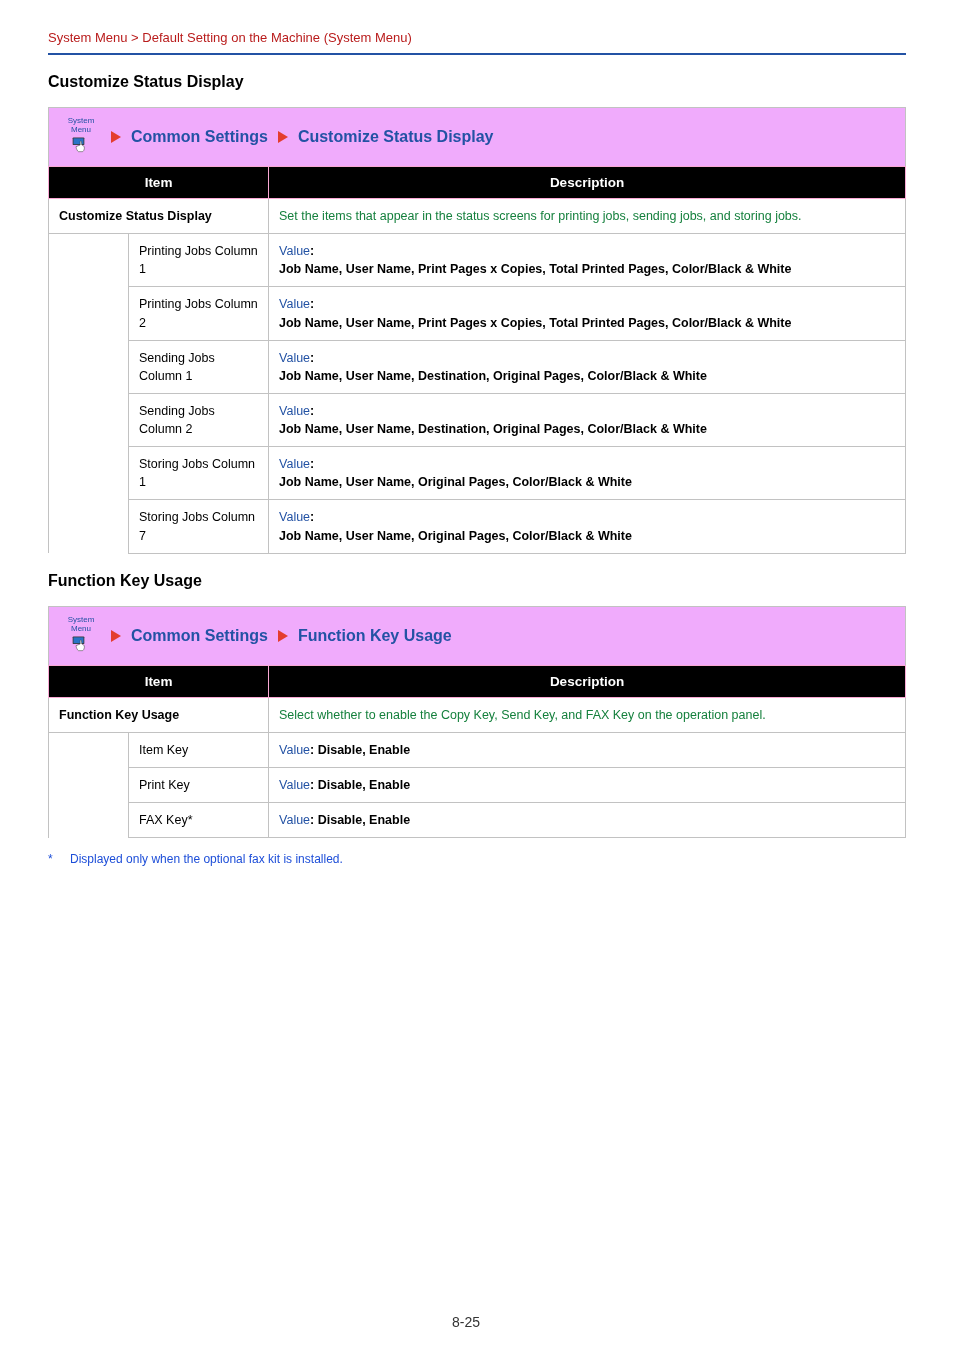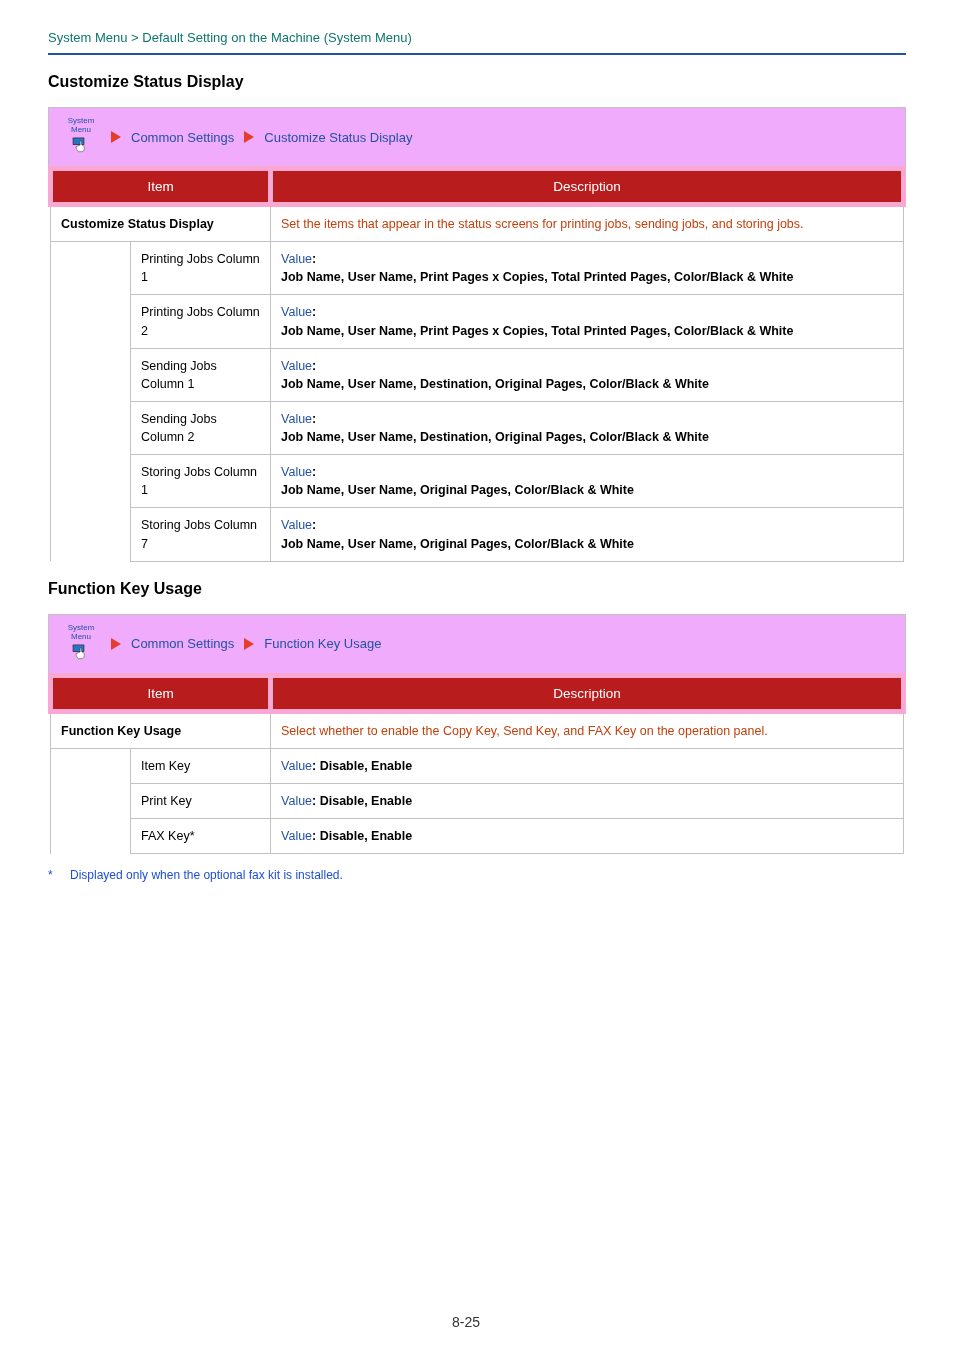--- a/index.html
+++ b/index.html
@@ -10,21 +10,21 @@
     body {
       font-family: Arial, Helvetica, sans-serif;
       width: 954px;
       height: 1350px;
       background: #fff;
       padding: 30px 48px 20px 48px;
       position: relative;
       color: #000;
     }
     .header-line {
-      color: #0f766e;
+      color: #b91c1c;
       font-size: 13px;
       padding-bottom: 8px;
       border-bottom: 2px solid #2352a4;
       margin-bottom: 18px;
     }
     .section-heading {
       font-weight: bold;
       font-size: 16px;
       color: #000;
       margin-bottom: 16px;
@@ -62,37 +62,37 @@
     .arrow-sep {
       width: 0;
       height: 0;
       border-top: 6px solid transparent;
       border-bottom: 6px solid transparent;
       border-left: 10px solid #e43d2e;
       flex-shrink: 0;
     }
     .crumb-text {
       color: #2352a4;
-      font-weight: normal;
-      font-size: 13px;
+      font-weight: bold;
+      font-size: 16px;
       text-align: right;
     }
     table.settings-table {
       width: 100%;
       border-collapse: collapse;
       table-layout: fixed;
     }
     table.settings-table th {
-      background: #b91c1c;
+      background: #000000;
       color: #fff;
-      font-weight: normal;
+      font-weight: bold;
       font-size: 13.5px;
       text-align: center;
       padding: 8px;
-      border: 5px solid #f9a8d4;
+      border: 1px solid #f9a8d4;
     }
     table.settings-table td {
       border: 1px solid #c2c2c2;
       padding: 8px 10px;
       font-size: 12.5px;
       vertical-align: top;
       line-height: 1.45;
     }
     .col-indent {
       width: 80px;
@@ -110,21 +110,21 @@
       font-weight: bold;
     }
     .value-label {
       color: #2352a4;
       font-weight: normal;
     }
     .value-text {
       font-weight: bold;
     }
     .desc-plain {
-      color: #c2410c;
+      color: #15803d;
       font-weight: normal;
     }
     .footnote {
       font-size: 12px;
       color: #1d4ed8;
       margin-top: 14px;
     }
     .footnote .ast {
       display: inline-block;
       width: 22px;

